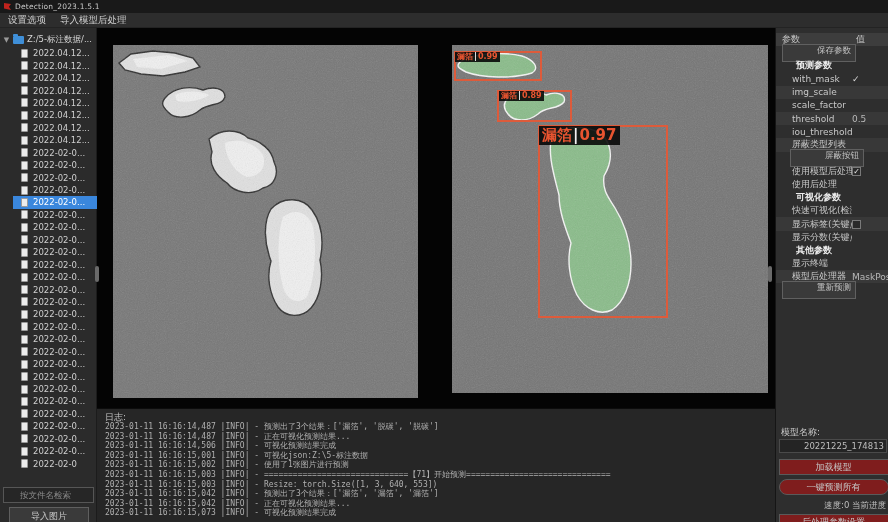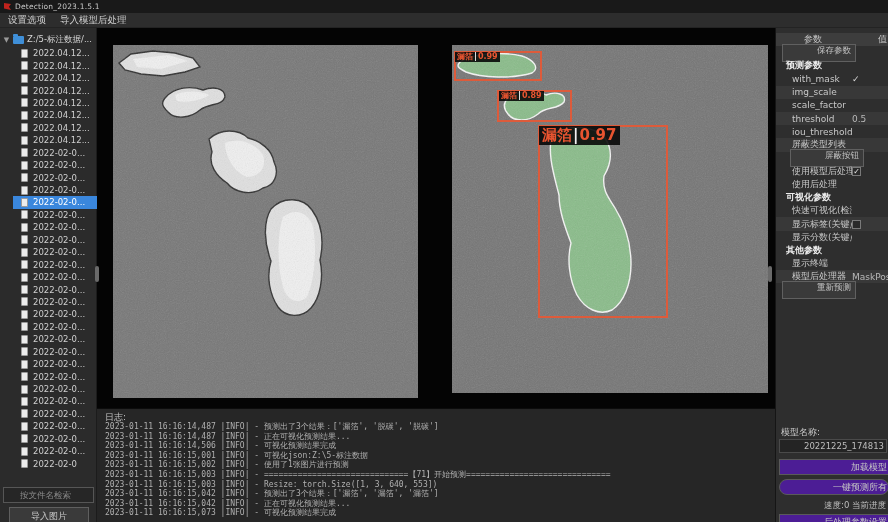--- a/index.html
+++ b/index.html
@@ -42,37 +42,37 @@
   .det-label .pipe { color:#f2f2f2; padding:0 1px; }
   .det-label.big { font-size:15px; line-height:19px; padding:0 3px; }
   .scroll-nub { position:absolute; width:4px; height:16px; background:#6a6a6a; border-radius:2px; }
   
   .log { position:absolute; left:97px; top:408px; width:678px; height:114px; background:#262626; border-top:1px solid #0c0c0c; overflow:hidden; }
   .log-title { position:absolute; left:8px; top:2px; font-size:9px; color:#c2c2c2; }
   .log-lines { position:absolute; left:8px; top:13px; right:4px; }
   .log-line { font-family:"DejaVu Sans Mono", monospace; font-size:8px; line-height:9.6px; color:#b0b0b0; white-space:nowrap; overflow:hidden; }
   
   .params { position:absolute; left:775px; top:28px; width:113px; height:494px; background:#2e2e2e; border-left:1px solid #151515; overflow:hidden; }
-  .phead { position:absolute; left:0; top:5px; width:113px; height:13px; background:#3d3d3d; display:flex; align-items:flex-start;padding-left:22px; }
+  .phead { position:absolute; left:0; top:5px; width:113px; height:13px; background:#3d3d3d; display:flex; align-items:flex-start; }
   .phead .h1 { font-size:9px; color:#cccccc; padding-left:6px; width:80px; }
   .phead .h2 { font-size:9px; color:#cccccc; }
   .prows { position:absolute; left:0; top:18px; width:113px; }
   .prow { height:13.2px; display:flex; align-items:center; font-size:9px; }
   .prow.striped { background:#383838; }
-  .prow.section { color:#ececec; font-weight:bold; padding-left:10px; }
+  .prow.section { color:#ececec; font-weight:bold; padding-left:20px; }
   .prow .plabel { padding-left:16px; color:#c8c8c8; white-space:nowrap; overflow:hidden; width:76px; flex:none; }
   .prow .pvalue { color:#b9b9b9; white-space:nowrap; overflow:hidden; flex:1; }
   .pbtn { display:inline-block; margin-left:6px; width:74px; height:18px; line-height:10px; text-align:center; background:#3a3a3a; border:1px solid #606060; color:#c2c2c2; font-size:8.5px;padding-left:30px; }
   .pbtn.indent2 { margin-left:14px; }
   .cb { display:inline-block; width:9px; height:9px; border:1px solid #7a7a7a; background:#2a2a2a; font-size:8px; line-height:8px; color:#e8e8e8; text-align:center; vertical-align:middle; }
   .check-only { color:#d8d8d8; font-size:9px; }
   .pbottom { position:absolute; left:0; top:398px; width:113px; }
   .model-label { font-size:9px; color:#c8c8c8; padding-left:5px; }
   .model-field { position:absolute; left:3px; top:13px; width:108px; height:14px; background:#242424; border:1px solid #4a4a4a; color:#bdbdbd; font-size:8.5px; line-height:12px; text-align:right; padding-right:2px; white-space:nowrap; overflow:hidden; }
-  .pb-btn { position:absolute; left:3px; width:110px; height:16px; background:#4c1d95; border:1px solid #5a5a5a; color:#c6c6c6; font-size:9px; text-align:right; padding-right:1px; font-family:"DejaVu Sans", sans-serif; line-height:14px; }
+  .pb-btn { position:absolute; left:3px; width:110px; height:16px; background:#7f1d1d; border:1px solid #5a5a5a; color:#c6c6c6; font-size:9px; padding-right:1px; font-family:"DejaVu Sans", sans-serif; line-height:14px; }
   .btn-load { top:33px; }
   .btn-all  { top:53px;border-radius:8px; }
   .speed-text { position:absolute; left:0; top:74px; width:110px; font-size:8.5px; color:#bdbdbd; text-align:right; }
   .btn-post { top:88px; }
 </style>
 </head>
 <body>
 
 <div class="window">
 

